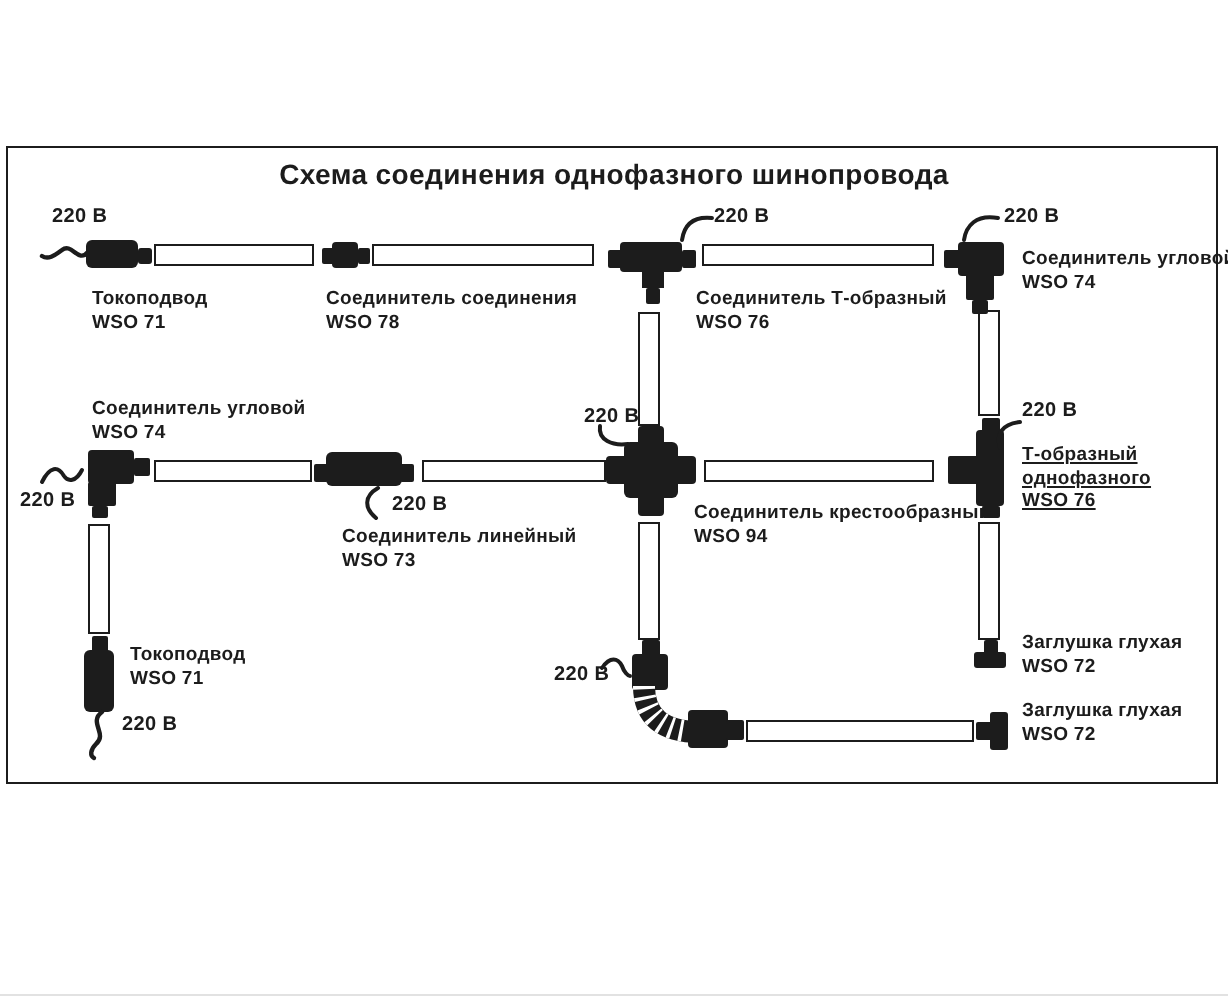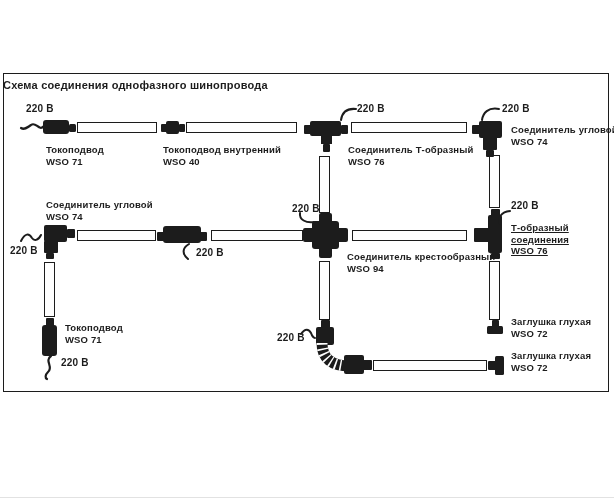--- a/index.html
+++ b/index.html
@@ -5,22 +5,22 @@
   html,body { margin:0; padding:0; background:#fff; }
   .canvas {
     position:relative; width:614px; height:499px; background:#fff;
     font-family:"Liberation Sans", sans-serif; color:#1c1c1c; overflow:hidden;
   }
   .frame {
     position:absolute; left:3px; top:73px; width:606px; height:319px;
     border:1.5px solid #1c1c1c; background:#fff; box-sizing:border-box;
   }
   .title {
-    position:absolute; left:3px; top:79px; width:608px; 
-    font-size:11px; font-weight:700; letter-spacing:0.2px;
+    position:absolute; left:3px; top:79px; width:608px; text-align:center;
+    font-size:14px; font-weight:700; letter-spacing:0.2px;
   }
   .track {
     position:absolute; background:#fff; border:1.1px solid #1c1c1c; box-sizing:border-box;
   }
   .blk { position:absolute; background:#1c1c1c; }
   .lbl {
     position:absolute; font-size:9.5px; line-height:11.5px; font-weight:700;
     letter-spacing:0.15px; white-space:nowrap;
   }
   .lbl span { display:block; }
@@ -65,22 +65,22 @@
     <span>Токоподвод</span>
     <span>WSO 71</span>
   </div>
 
   <div>
     <div class="blk" style="left:161px;top:124px;width:6px;height:8px;border-radius:1px;"></div>
     <div class="blk" style="left:166px;top:121px;width:13px;height:13px;border-radius:2px;"></div>
     <div class="blk" style="left:179px;top:124px;width:6px;height:8px;border-radius:1px;"></div>
   </div>
   <div class="lbl" style="left:163px;top:144px;">
-    <span>Токоподвод внутренний</span>
-    <span>WSO 40</span>
+    <span>Соединитель соединения</span>
+    <span>WSO 78</span>
   </div>
 
   <div>
     <div class="blk" style="left:304px;top:125px;width:7px;height:9px;border-radius:1px;"></div>
     <div class="blk" style="left:310px;top:121px;width:31px;height:15px;border-radius:2px;"></div>
     <div class="blk" style="left:341px;top:125px;width:7px;height:9px;border-radius:1px;"></div>
     <div class="blk" style="left:321px;top:135px;width:11px;height:9px;"></div>
     <div class="blk" style="left:323px;top:144px;width:7px;height:8px;border-radius:1px;"></div>
   </div>
   <span class="vlb" style="left:357px;top:103px;">220 В</span>
@@ -132,20 +132,24 @@
     <div class="blk" style="left:157px;top:232px;width:7px;height:9px;border-radius:1px;"></div>
     <div class="blk" style="left:163px;top:226px;width:38px;height:17px;border-radius:3px;"></div>
     <div class="blk" style="left:200px;top:232px;width:7px;height:9px;border-radius:1px;"></div>
   </div>
   <span class="curl" style="left:181px;top:243px;">
     <svg width="10" height="17" viewBox="0 0 10 17">
         <path d="M8,1 C1,5 1,11 7,16" fill="none" stroke="#1c1c1c" stroke-width="2" stroke-linecap="round"></path>
       </svg>
   </span>
   <span class="vlb" style="left:196px;top:247px;">220 В</span>
+  <div class="lbl" style="left:171px;top:263px;">
+    <span>Соединитель линейный</span>
+    <span>WSO 73</span>
+  </div>
 
   <div>
     <div class="blk" style="left:303px;top:228px;width:45px;height:14px;border-radius:2px;"></div>
     <div class="blk" style="left:319px;top:213px;width:13px;height:45px;border-radius:2px;"></div>
     <div class="blk" style="left:312px;top:221px;width:27px;height:28px;border-radius:3px;"></div>
   </div>
   <span class="vlb" style="left:292px;top:203px;">220 В</span>
   <span class="curl" style="left:298px;top:212px;">
     <svg width="18" height="12" viewBox="0 0 18 12">
         <path d="M2,1 C1,8 8,11 16,10" fill="none" stroke="#1c1c1c" stroke-width="2" stroke-linecap="round"></path>
@@ -163,21 +167,21 @@
     <div class="blk" style="left:474px;top:228px;width:15px;height:14px;border-radius:1px;"></div>
   </div>
   <span class="vlb" style="left:511px;top:200px;">220 В</span>
   <span class="curl" style="left:497px;top:209px;">
     <svg width="14" height="16" viewBox="0 0 14 16">
         <path d="M13,2 C4,3 1,8 3,15" fill="none" stroke="#1c1c1c" stroke-width="2" stroke-linecap="round"></path>
       </svg>
   </span>
   <div class="lbl" style="left:511px;top:222px;text-decoration:underline;">
     <span>Т-образный</span>
-    <span>соединения</span>
+    <span>однофазного</span>
     <span>WSO 76</span>
   </div>
 
   <div class="lbl" style="left:65px;top:322px;">
     <span>Токоподвод</span>
     <span>WSO 71</span>
   </div>
   <div>
     <div class="blk" style="left:46px;top:318px;width:8px;height:8px;border-radius:1px;"></div>
     <div class="blk" style="left:42px;top:325px;width:15px;height:31px;border-radius:3px;"></div>

